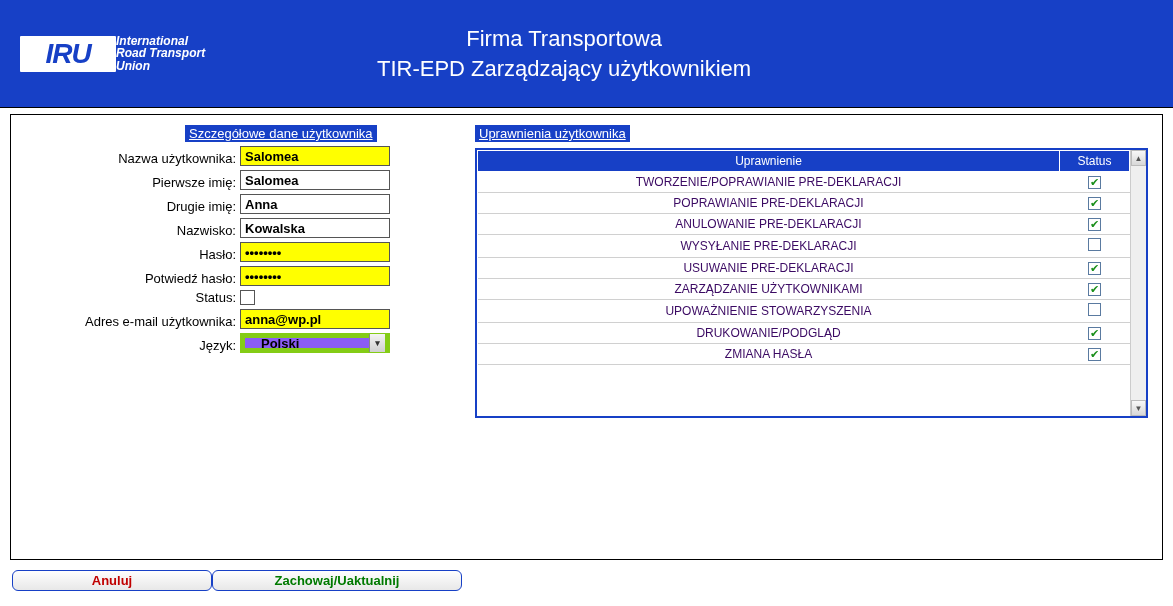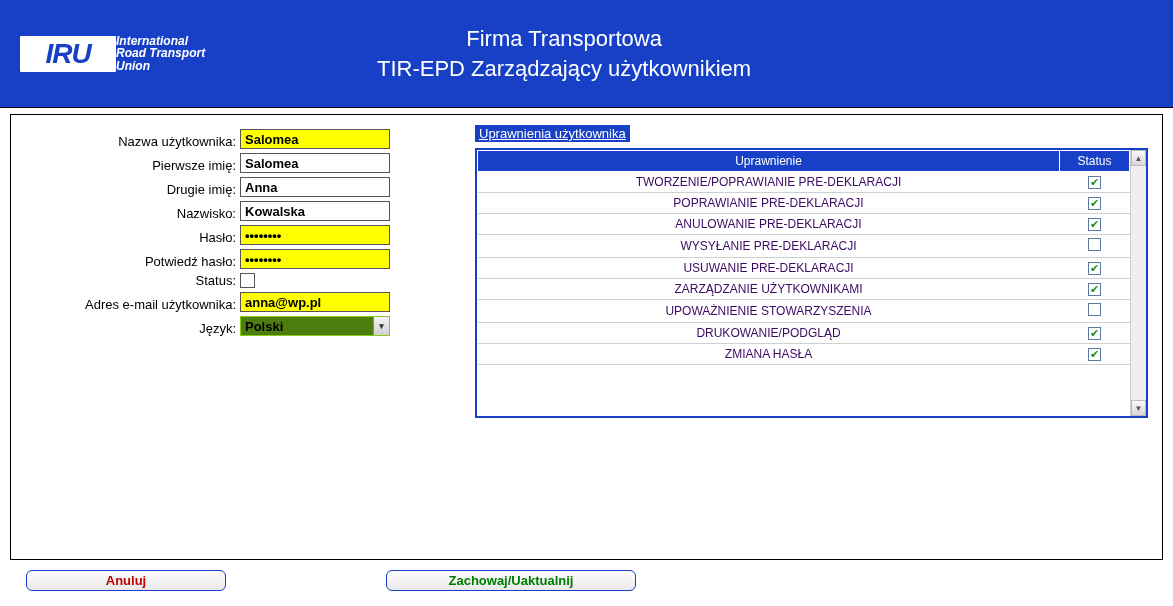--- a/index.html
+++ b/index.html
@@ -96,30 +96,30 @@
     padding: 1px 4px;
     font-family: Arial, sans-serif;
     font-weight: bold;
     font-size: 13px;
   }
   .yellow { background: #ffff00; }
   .form-check {
     width: 15px; height: 15px; border:1px solid #555; background:#fff; display:inline-block;
   }
   .form-select {
-    border: 1px solid #84cc16;
+    border: 5px solid #84cc16;
     height: 20px;
     width: 150px;
-    background: #4d7c0f;
+    background: #8b5cf6;
     font-weight: bold;
     font-size: 13px;
     display: flex;
     align-items: center;
     justify-content: space-between;
-    padding-left: 4px;
+    padding-left: 16px;
   }
   .select-btn {
     width: 16px;
     height: 18px;
     background: linear-gradient(#f4f4f4,#d0d0d0);
     border-left: 1px solid #888;
     display:flex;align-items:center;justify-content:center;
     font-size:9px;color:#333;
   }
 
@@ -171,23 +171,22 @@
   }
   .scroll-btn {
     height:16px;background:linear-gradient(#f8f8f8,#d8d8d8);
     border:1px solid #bbb;
     display:flex;align-items:center;justify-content:center;
     font-size:8px;color:#555;
   }
   .scroll-btn.bottom{position:absolute;bottom:0;left:0;right:0;}
 
   .button-row {
-    margin: 0 10px 0 26px;
+    margin: 0 10px 0 12px;
     display:flex;
-    gap: 160px;
   }
   .btn {
     border: 1px solid #1740c6;
     border-radius: 6px;
     background: linear-gradient(#fefefe,#e8e8e8);
     font-weight: bold;
     font-family: Verdana, sans-serif;
     font-size: 13px;
     padding: 2px 0;
     text-align:center;
@@ -213,20 +212,21 @@
   <div class="banner-titles">
     <div class="t1">Firma Transportowa</div>
     <div class="t2">TIR-EPD Zarządzający użytkownikiem</div>
   </div>
   <div style="width:230px"></div>
 </div>
 
 <div class="content-frame">
 
   <div class="left-col">
+    <span class="section-title">Szczegółowe dane użytkownika</span>
 
     <div class="form-row">
       <div class="form-label">Nazwa użytkownika:</div>
       <input class="form-input yellow" value="Salomea" style="">
     </div>
     <div class="form-row">
       <div class="form-label">Pierwsze imię:</div>
       <input class="form-input" value="Salomea" style="">
     </div>
     <div class="form-row">

